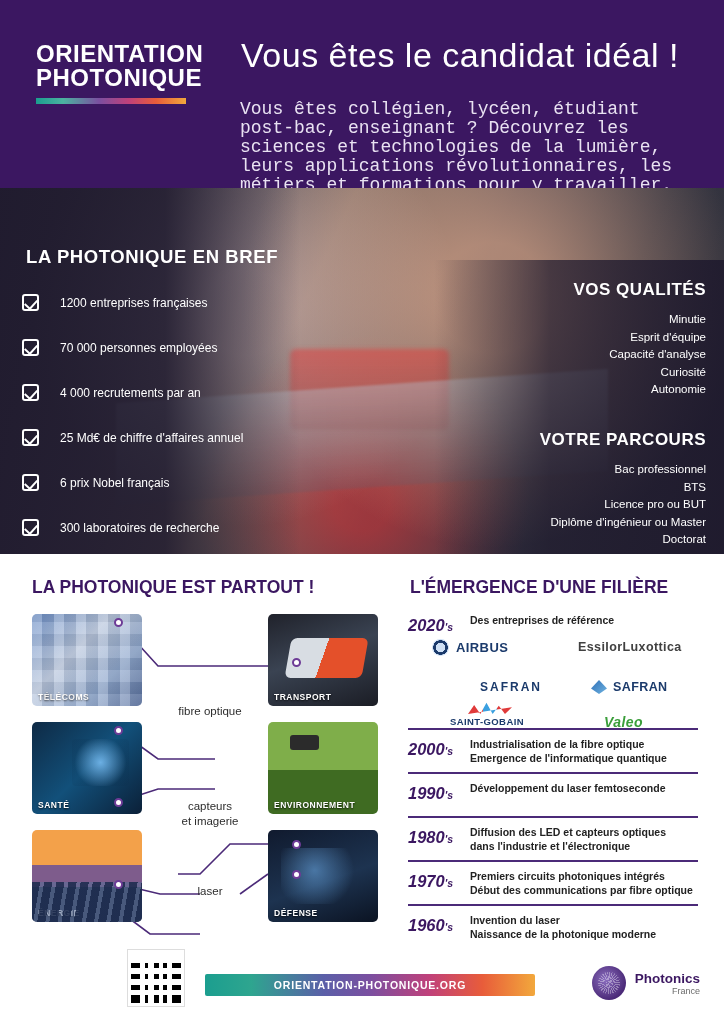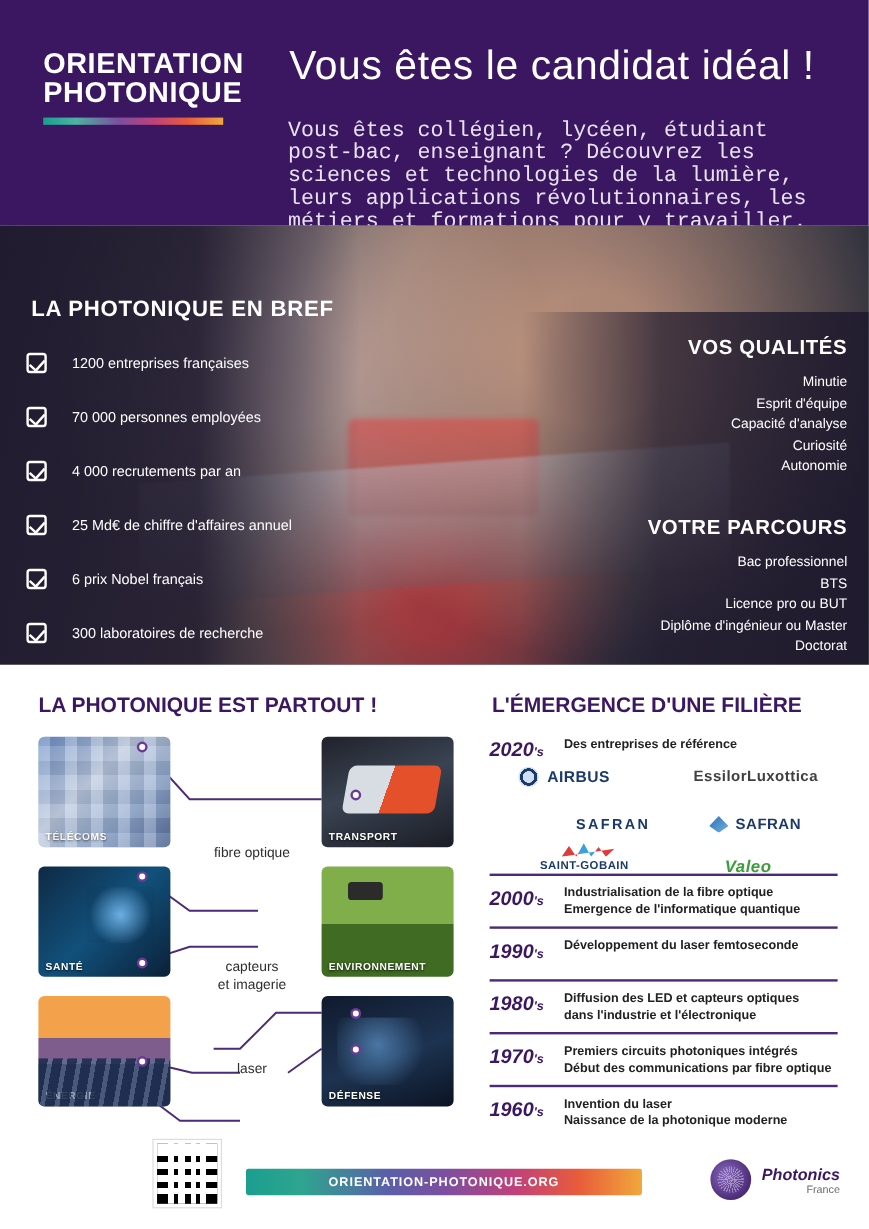--- a/index.html
+++ b/index.html
@@ -216,21 +216,21 @@
   .pf {
     position: absolute; right: 24px; top: 12px; display: flex; align-items: center;
   }
   .pf-mark {
     width: 34px; height: 34px; border-radius: 50%;
     background: radial-gradient(circle at 40% 40%, #8c6fc0, #4b2a78 70%);
     position: relative; margin-right: 9px;
   }
   .pf-mark:after{content:"";position:absolute;inset:6px;border-radius:50%;
     background: repeating-conic-gradient(rgba(255,255,255,0.35) 0 6deg, rgba(255,255,255,0) 6deg 14deg);}
-  .pf-t1 { color: #3b1761; font-size: 13.5px; font-weight: bold; line-height: 15px; font-style: italic; }
+  .pf-t1 { color: #3b1761; font-size: 13.5px; font-weight: bold; line-height: 15px; }
   .pf-t2 { color: #6b6b6b; font-size: 9px; text-align: right; }
 
   .connector { position: absolute; left: 0; top: 0; width: 400px; height: 400px; pointer-events: none; }
 </style>
 </head>
 <body>
 
 <div class="poster">
 
   <div class="header">

